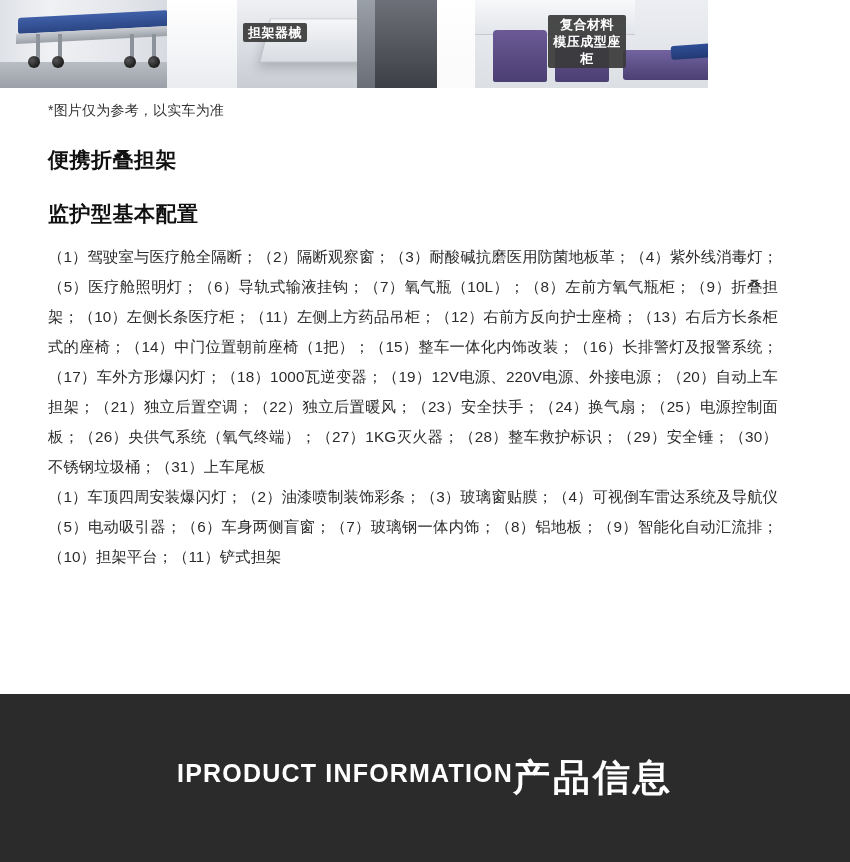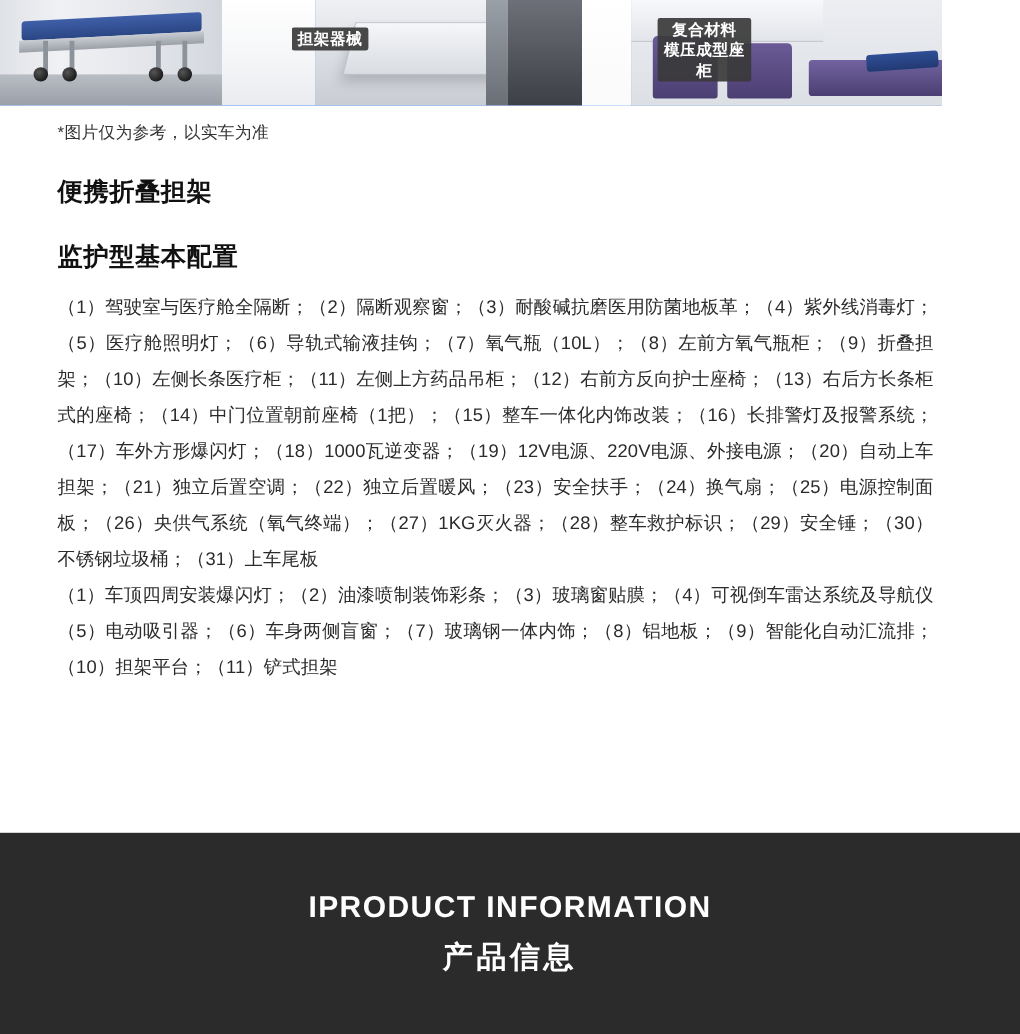--- a/index.html
+++ b/index.html
@@ -16,23 +16,23 @@
   }
   .page {
     position: relative;
     width: 850px;
     height: 862px;
   }
 
   
   .photo-strip {
     position: relative;
-    width: 785px;
+    width: 708px;
     height: 88px;
-    background: #3b82f6;
+    background: #22c55e;
     overflow: hidden;
     display: flex;
   }
   .photo {
     position: relative;
     height: 88px;
     overflow: hidden;
   }
   .photo.p1 { width: 200px; background:
       linear-gradient(180deg,#f2f3f6 0%, #e7e9ee 40%, #dfe2e8 100%); }
@@ -181,32 +181,32 @@
   
   .footer {
     position: absolute;
     left: 0;
     bottom: 0;
     width: 850px;
     height: 168px;
     background: #2b2b2b;
     color: #ffffff;
     display: flex;
-    flex-direction: column;
+    flex-direction: row;
     align-items: center;
     justify-content: center;
   }
   .footer .en {
     font-size: 25px;
     font-weight: 700;
     letter-spacing: 1.2px;
     margin-bottom: 10px;
   }
   .footer .cn {
-    font-size: 25px;
+    font-size: 37px;
     font-weight: 700;
     letter-spacing: 3px;
   }
 </style>
 </head>
 <body>
 
 <div class="page">
 
   <div class="photo-strip">

